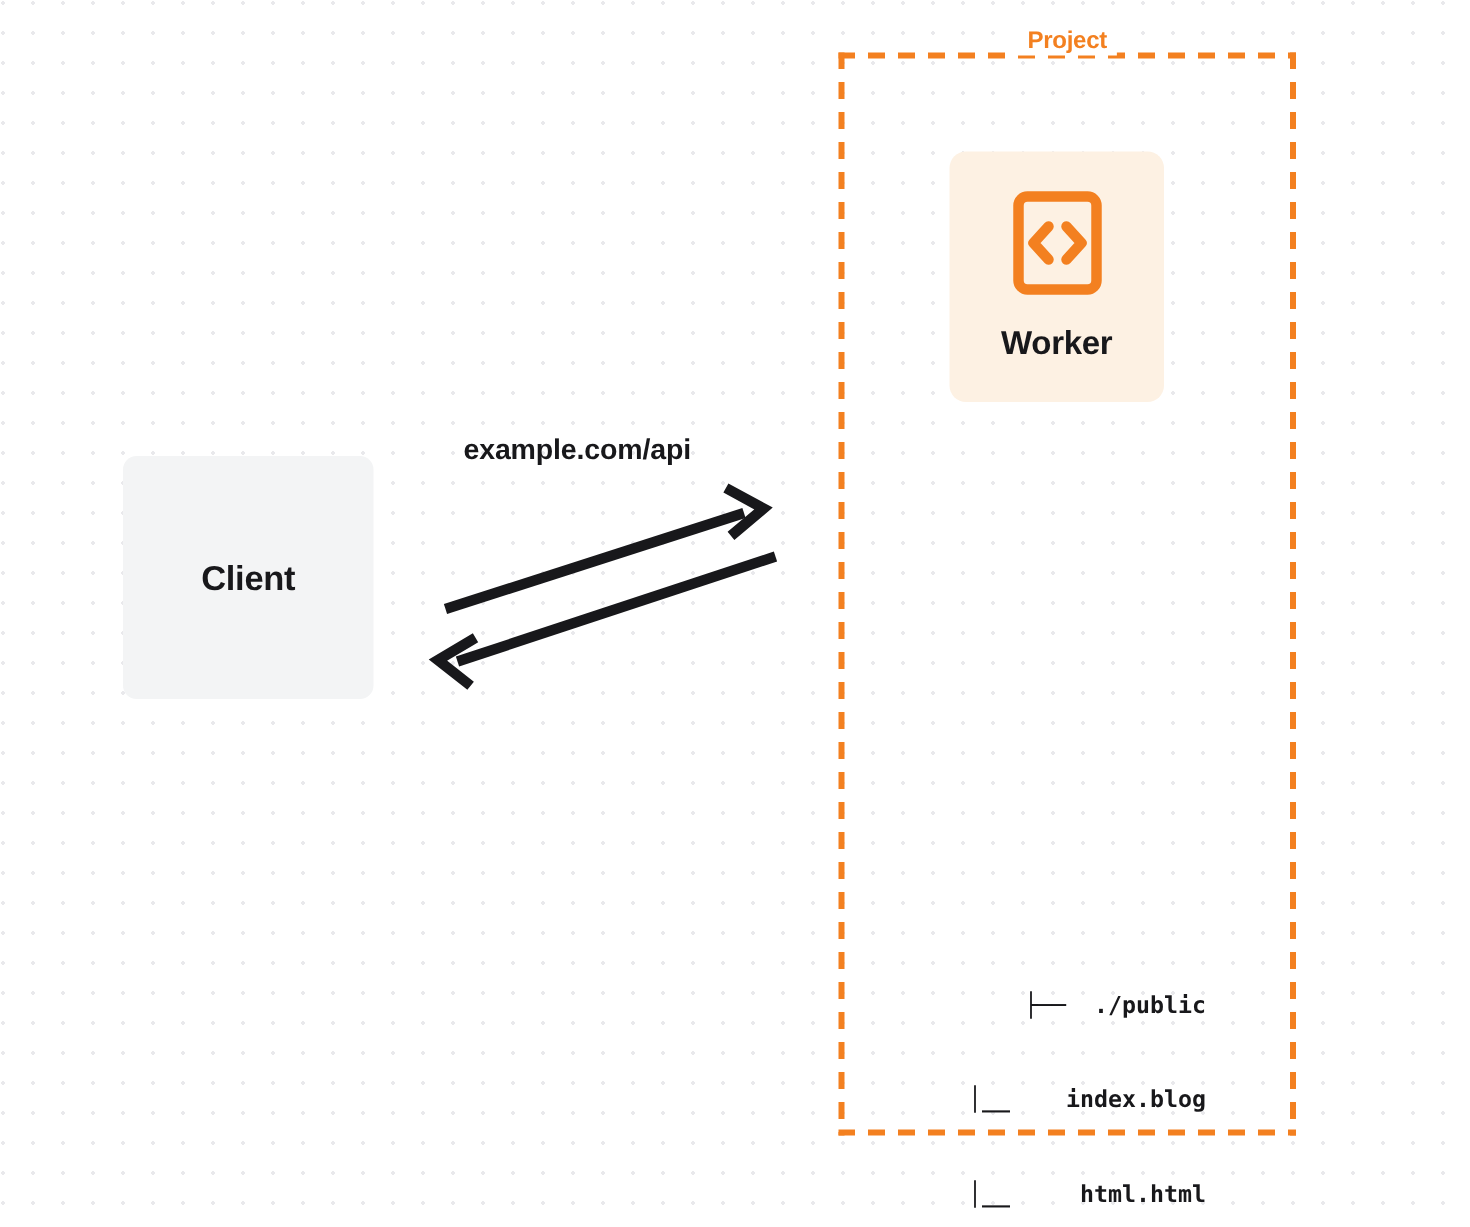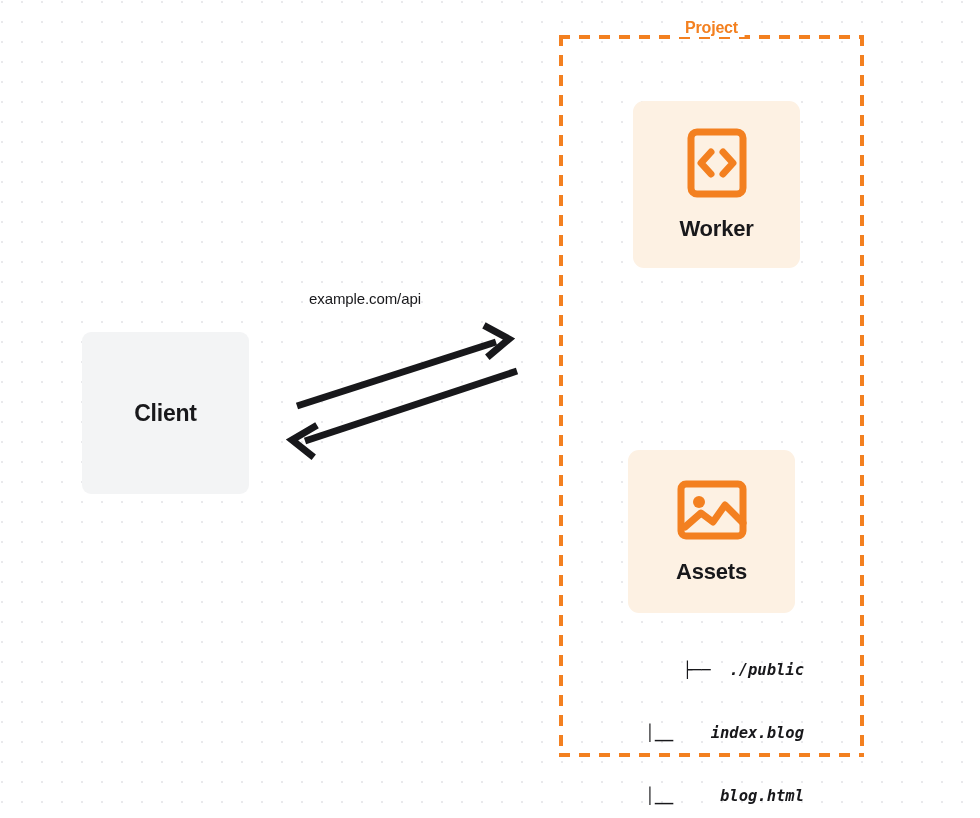--- a/index.html
+++ b/index.html
@@ -16,21 +16,21 @@
     background-size: 20px 20px;
     background-position: 12px 12px;
     overflow: hidden;
     font-family: "Liberation Sans", sans-serif;
   }
 
   
   .client-box {
     position: absolute;
     left: 82px;
-    top: 332px;
+    top: 304px;
     width: 167px;
     height: 162px;
     background: #f3f4f5;
     border-radius: 9px;
     display: flex;
     align-items: center;
     justify-content: center;
   }
   .client-label {
     font-size: 23px;
@@ -78,21 +78,21 @@
     font-size: 16px;
     font-weight: bold;
     color: #f38020;
     letter-spacing: -0.2px;
     white-space: nowrap;
   }
 
   
   .service-card {
     position: absolute;
-    width: 167px;
+    width: 143px;
     background: #fdf1e3;
     border-radius: 11px;
     display: flex;
     flex-direction: column;
     align-items: center;
     justify-content: center;
   }
   .card-worker { left: 74px; top: 66px; height: 167px; }
   .card-assets { left: 69px; top: 415px; height: 163px; }
 
@@ -112,39 +112,39 @@
     top: 583px;
     width: 195px;
     font-family: "DejaVu Sans Mono", monospace;
     font-size: 15.5px;
     font-weight: bold;
     color: #18181b;
     line-height: 21px;
     text-align: right;
     white-space: pre;
   }
-  .tree-row { display: block; font-style: italic; }
+  .tree-row { display: block; }
 
   
   .arrows {
     position: absolute;
     left: 0;
     top: 0;
     width: 980px;
     height: 818px;
     pointer-events: none;
   }
 
   
   .conn-label {
     position: absolute;
     left: 309px;
     top: 290px;
-    font-size: 15px;
-    font-weight: normal;
+    font-size: 19px;
+    font-weight: bold;
     color: #18181b;
     letter-spacing: -0.1px;
     white-space: nowrap;
   }
 </style>
 </head>
 <body>
 
 <div id="canvas">
 
@@ -179,32 +179,22 @@
       <span class="card-icon">
         <svg width="60" height="70" viewBox="0 0 60 70" xmlns="http://www.w3.org/2000/svg">
           <rect x="4" y="4" width="52" height="62" rx="6" ry="6" fill="none" stroke="#f38020" stroke-width="7"></rect>
           <polyline points="24,24 14,35 24,46" fill="none" stroke="#f38020" stroke-width="7" stroke-linecap="round" stroke-linejoin="round"></polyline>
           <polyline points="36,24 46,35 36,46" fill="none" stroke="#f38020" stroke-width="7" stroke-linecap="round" stroke-linejoin="round"></polyline>
         </svg>
       </span>
       <span class="card-label">Worker</span>
     </div>
 
-    <div class="service-card card-assets">
-      <span class="card-icon">
-        <svg width="70" height="62" viewBox="0 0 70 62" xmlns="http://www.w3.org/2000/svg">
-          <rect x="4" y="5" width="62" height="52" rx="5" ry="5" fill="none" stroke="#f38020" stroke-width="7"></rect>
-          <circle cx="22" cy="23" r="6" fill="#f38020"></circle>
-          <polyline points="8,48 24,34 36,43 48,26 66,44" fill="none" stroke="#f38020" stroke-width="7" stroke-linecap="round" stroke-linejoin="round"></polyline>
-        </svg>
-      </span>
-      <span class="card-label">Assets</span>
-    </div>
 
     <div class="file-tree">
       <span class="tree-row">├──  ./public</span>
       <span class="tree-row">│__    index.blog</span>
-      <span class="tree-row">│__     blog.html</span>
+      <span class="tree-row">│__     html.html</span>
       
     </div>
   </div>
 
 </div>
 
 </body></html>

